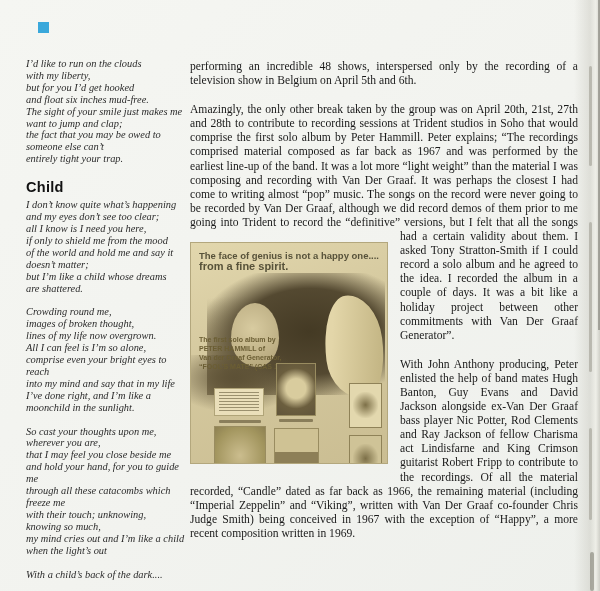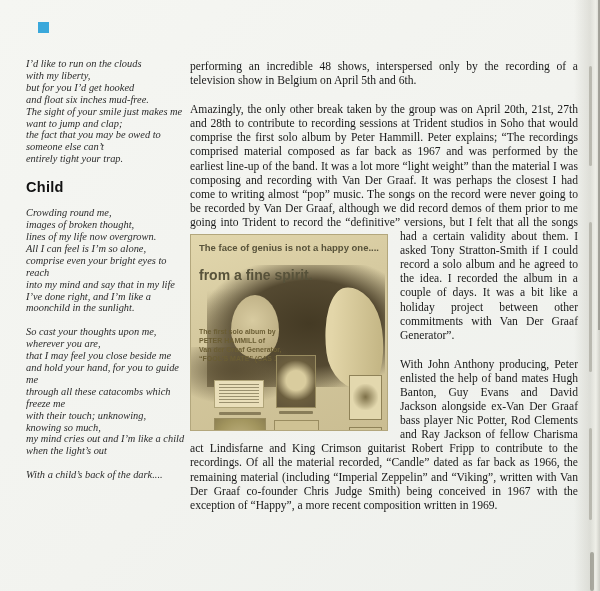--- a/index.html
+++ b/index.html
@@ -7,49 +7,49 @@
   .page{position:relative;width:600px;height:591px;
         background:linear-gradient(135deg,#f5f6f2 0%,#f2f3ef 55%,#eef0ec 100%);
         font-family:"Liberation Serif",serif;color:#1d1d1d;}
   .marker{position:absolute;left:38px;top:22px;width:11px;height:11px;background:#3aa8db;}
 
   
   .left-col{position:absolute;left:26px;top:58px;width:166px;}
   .poem{font-style:italic;font-size:10.4px;line-height:11.9px;color:#2b2b2b;
         white-space:pre-line;margin:0 0 12px 0;}
   .song-title{font-family:"Liberation Sans",sans-serif;font-weight:bold;font-size:14.5px;
-        letter-spacing:.3px;color:#111;margin:14px 0 12px 0;}
+        letter-spacing:.3px;color:#111;margin:14px 0 4px 0;}
 
   
   .right-col{position:absolute;left:190px;top:60px;width:388px;
         font-size:11.6px;line-height:14.1px;text-align:justify;color:#191919;}
   .para{margin:0 0 15px 0;}
 
   
-  .ad{float:left;width:198px;height:197px;margin:4px 12px 8px 0;position:relative;
+  .ad{float:left;width:198px;height:222px;margin:12px 12px 8px 0;position:relative;
       background:linear-gradient(160deg,#e2d7ad 0%,#d6caa0 38%,#cabd92 100%);
       border:1px solid #b3a77d;box-sizing:border-box;overflow:hidden;display:block;}
   .ad *{display:block;}
   .ad-photo{position:absolute;left:0;top:0;right:0;bottom:0;}
   .blob{position:absolute;}
   .blob-hair{left:16px;top:30px;width:178px;height:122px;
       background:radial-gradient(ellipse at 58% 48%,#443a24 0%,#544931 48%,rgba(84,73,49,0) 76%),
                  radial-gradient(ellipse at 16% 85%,#675a3b 0%,rgba(103,90,59,0) 55%);}
   .blob-shoulder{left:0;top:112px;width:110px;height:58px;
       background:radial-gradient(ellipse at 40% 40%,#5d5136 0%,rgba(93,81,54,0) 70%);}
   .blob-face-front{left:40px;top:60px;width:48px;height:64px;border-radius:50% 50% 45% 55%/55% 55% 45% 45%;
       background:radial-gradient(circle at 45% 40%,#e7daad 0%,#c2b386 80%);opacity:.9;}
   .blob-face-profile{right:4px;top:52px;width:58px;height:104px;
       border-radius:46% 54% 40% 60%/60% 45% 55% 40%;transform:rotate(-7deg);
       background:linear-gradient(100deg,#e3d6a9 20%,#c5b786 85%);}
   .ad-h{position:absolute;left:8px;right:6px;font-family:"Liberation Sans",sans-serif;
       font-weight:bold;color:#57523a;}
   .ad-h1{top:6px;font-size:9.5px;}
   .ad-h2{top:21px;font-size:9.5px;}
-  .ad-h3{top:33px;font-size:14px;}
+  .ad-h3{top:16px;font-size:11px;}
   .ad-credit{position:absolute;left:8px;top:92px;font-family:"Liberation Sans",sans-serif;
       font-weight:bold;font-size:7px;line-height:9px;color:#6b5e34;white-space:pre-line;}
   .thumb{position:absolute;border:1px solid #998c60;box-sizing:border-box;}
   .t-textbox{left:23px;top:145px;width:50px;height:28px;background:#ead&#48;bb;background:#eadfba;border:1px solid #b0a478;}
   .microtext{margin:3px 4px;height:20px;
       background:repeating-linear-gradient(to bottom,rgba(90,80,48,.55) 0 1px,rgba(0,0,0,0) 1px 3px);}
   .t-balloon{left:85px;top:120px;width:40px;height:53px;
       background:radial-gradient(circle at 50% 48%,#d9cc9e 0%,#d9cc9e 30%,#6b5e3e 62%,#60543a 100%);}
   .t-room{left:23px;top:183px;width:52px;height:54px;
       background:radial-gradient(ellipse at 50% 55%,#cbbd8e 0%,#a2955e 70%,#8d8052 100%);}
@@ -91,20 +91,28 @@
     <div class="poem">I’d like to run on the clouds
 with my liberty,
 but for you I’d get hooked
 and float six inches mud-free.
 The sight of your smile just makes me
 want to jump and clap;
 the fact that you may be owed to
 someone else can’t
 entirely tight your trap.</div>
     <div class="song-title">Child</div>
+    <div class="poem">I don’t know quite what’s happening
+and my eyes don’t see too clear;
+all I know is I need you here,
+if only to shield me from the mood
+of the world and hold me and say it
+doesn’t matter;
+but I’m like a child whose dreams
+are shattered.</div>
     <div class="poem">Crowding round me,
 images of broken thought,
 lines of my life now overgrown.
 All I can feel is I’m so alone,
 comprise even your bright eyes to reach
 into my mind and say that in my life
 I’ve done right, and I’m like a
 moonchild in the sunlight.</div>
     <div class="poem">So cast your thoughts upon me,
 wherever you are,

